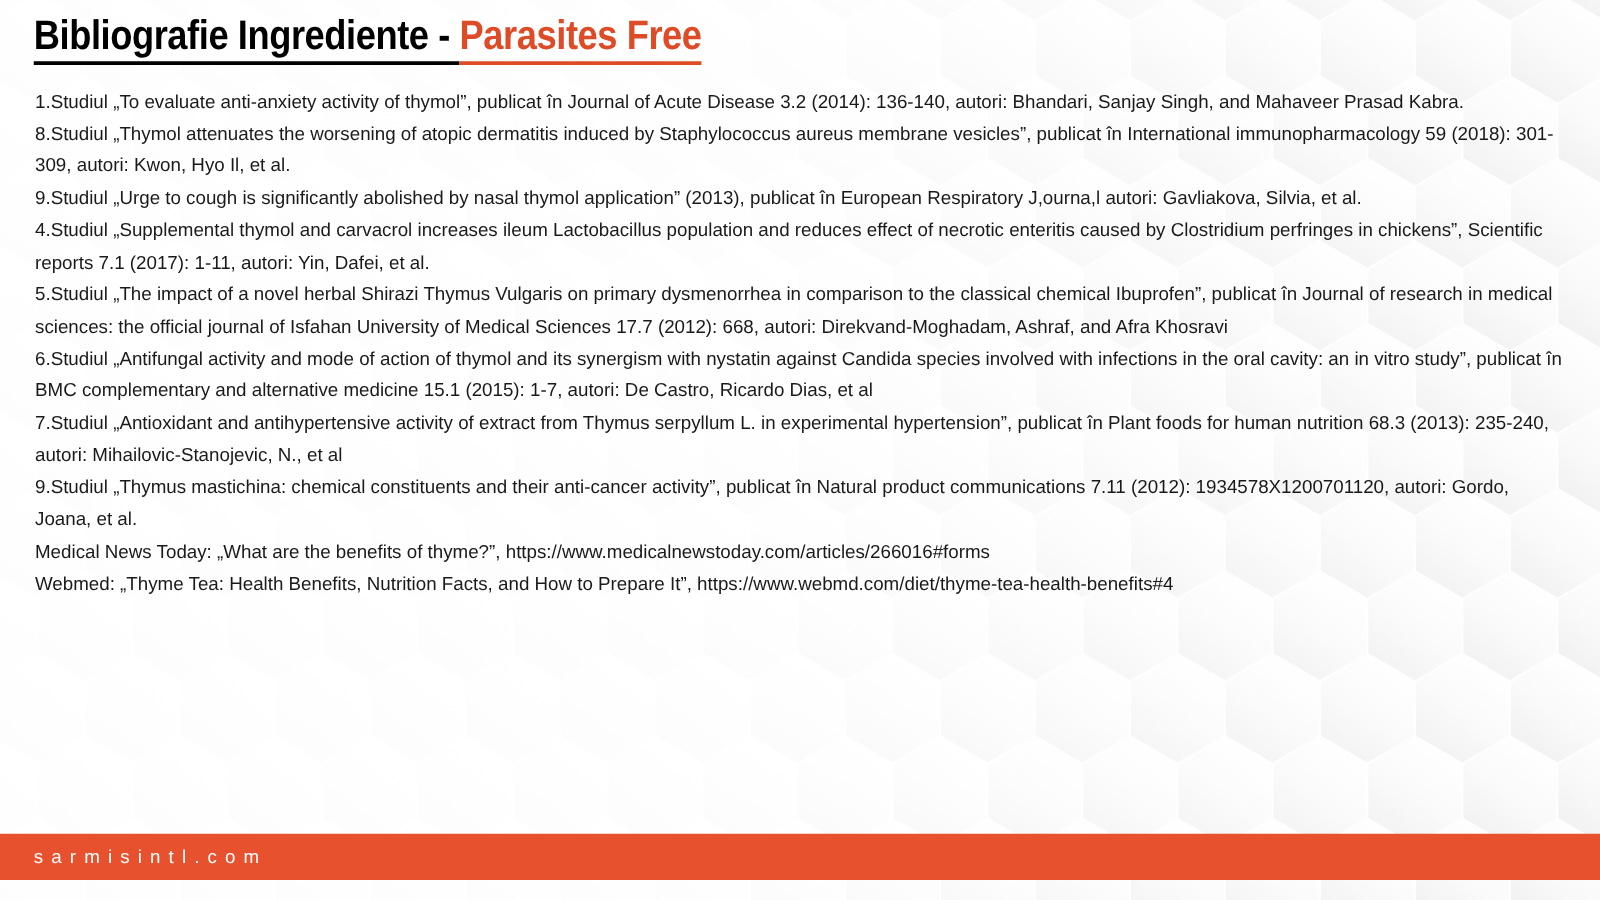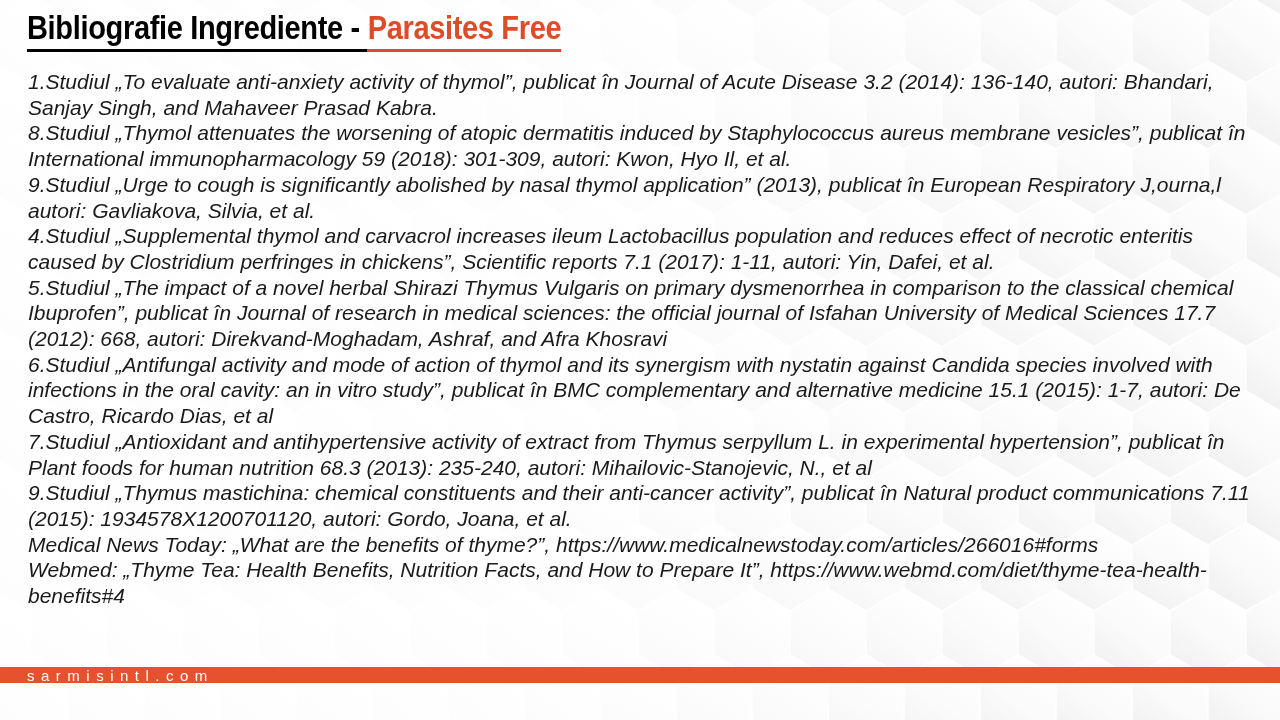--- a/index.html
+++ b/index.html
@@ -30,27 +30,26 @@
     color:#000000;
     border-bottom:3px solid #000000;
     padding-bottom:3px;
   }
   .title-highlight{
     border-bottom:3px solid currentColor;
     padding-bottom:3px;
   }
   .bib{
     position:absolute;left:28px;top:69px;width:1227px;
-    font-style:italic;
-    font-size:21px;line-height:25.7px;
+    font-size:15px;line-height:25.7px;
     color:#1a1a1a;
   }
   .bib p{margin:0;padding:0;}
   .footer-bar{
-    position:absolute;left:0;top:667px;width:1280px;height:16px;
+    position:absolute;left:0;top:667px;width:1280px;height:37px;
     display:flex;align-items:center;
   }
   .footer-url{
     margin-left:27px;
     font-size:15px;letter-spacing:6.5px;
     font-weight:400;
   }
 </style>
 </head>
 <body>
@@ -97,21 +96,21 @@
 
     <div class="bib" style="color: rgb(26, 26, 26);">
 
     <p>1.Studiul „To evaluate anti-anxiety activity of thymol”, publicat în Journal of Acute Disease 3.2 (2014): 136-140, autori: Bhandari, Sanjay Singh, and Mahaveer Prasad Kabra.</p>
         <p>8.Studiul „Thymol attenuates the worsening of atopic dermatitis induced by Staphylococcus aureus membrane vesicles”, publicat în International immunopharmacology 59 (2018): 301-309, autori: Kwon, Hyo Il, et al.</p>
         <p>9.Studiul „Urge to cough is significantly abolished by nasal thymol application” (2013), publicat în European Respiratory J,ourna,l autori: Gavliakova, Silvia, et al.</p>
         <p>4.Studiul „Supplemental thymol and carvacrol increases ileum Lactobacillus population and reduces effect of necrotic enteritis caused by Clostridium perfringes in chickens”, Scientific reports 7.1 (2017): 1-11, autori: Yin, Dafei, et al.</p>
         <p>5.Studiul „The impact of a novel herbal Shirazi Thymus Vulgaris on primary dysmenorrhea in comparison to the classical chemical Ibuprofen”, publicat în Journal of research in medical sciences: the official journal of Isfahan University of Medical Sciences 17.7 (2012): 668, autori: Direkvand-Moghadam, Ashraf, and Afra Khosravi</p>
         <p>6.Studiul „Antifungal activity and mode of action of thymol and its synergism with nystatin against Candida species involved with infections in the oral cavity: an in vitro study”, publicat în BMC complementary and alternative medicine 15.1 (2015): 1-7, autori: De Castro, Ricardo Dias, et al</p>
         <p>7.Studiul „Antioxidant and antihypertensive activity of extract from Thymus serpyllum L. in experimental hypertension”, publicat în Plant foods for human nutrition 68.3 (2013): 235-240, autori: Mihailovic-Stanojevic, N., et al</p>
-        <p>9.Studiul „Thymus mastichina: chemical constituents and their anti-cancer activity”, publicat în Natural product communications 7.11 (2015): 1934578X1200701120, autori: Gordo, Joana, et al.</p>
+        <p>9.Studiul „Thymus mastichina: chemical constituents and their anti-cancer activity”, publicat în Natural product communications 7.11 (2012): 1934578X1200701120, autori: Gordo, Joana, et al.</p>
         <p>Medical News Today: „What are the benefits of thyme?”, https://www.medicalnewstoday.com/articles/266016#forms</p>
         <p>Webmed: „Thyme Tea: Health Benefits, Nutrition Facts, and How to Prepare It”, https://www.webmd.com/diet/thyme-tea-health-benefits#4</p>
       </div>
 
     <footer class="footer-bar" style="background: rgb(232, 81, 46);">
       <span class="footer-url" style="color: rgb(255, 255, 255);">sarmisintl.com</span>
     </footer>
 
   </main>
 </div>

